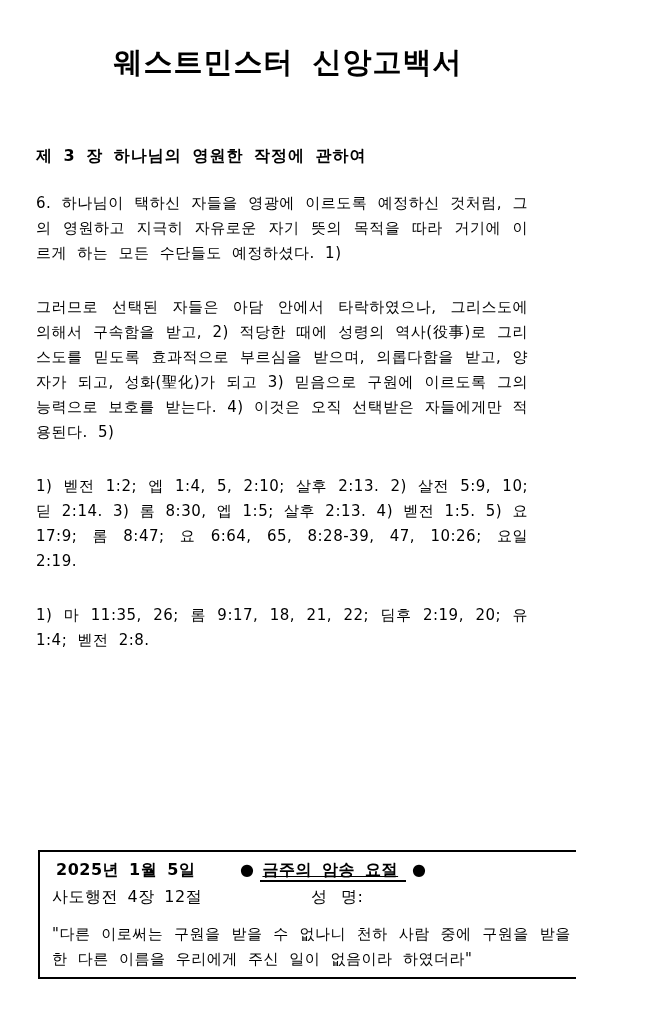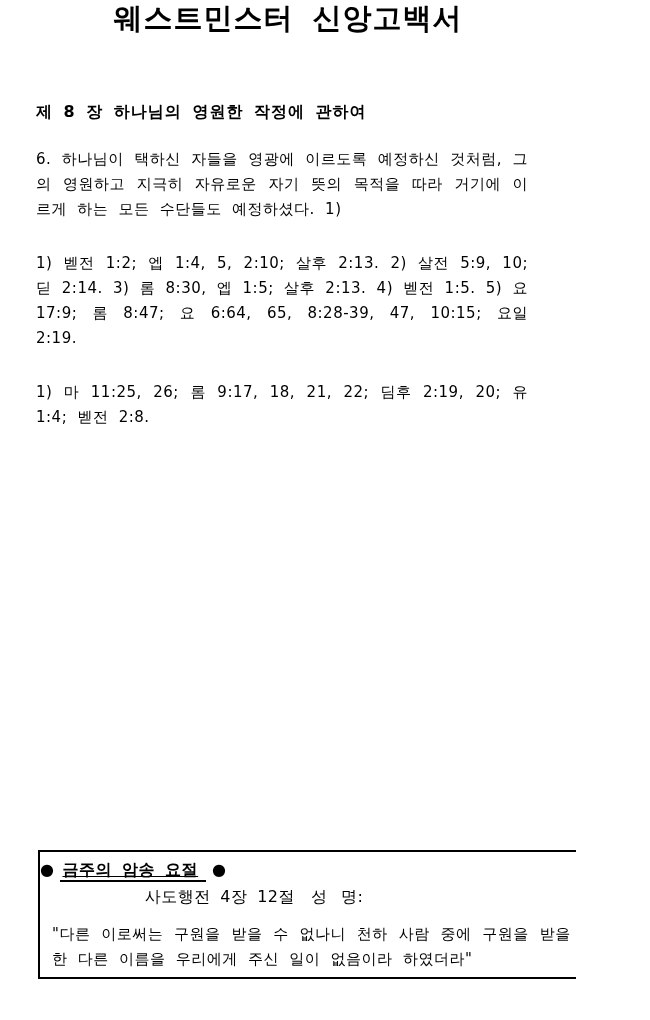--- a/index.html
+++ b/index.html
@@ -9,20 +9,21 @@
   }
   .page {
     position: relative;
     width: 576px;
     height: 1020px;
     background: #ffffff;
     color: #000000;
     font-family: "DejaVu Sans", "Liberation Sans", sans-serif;
     overflow: hidden;
     box-sizing: border-box;
+    padding-top: 44px;
   }
   .doc-title {
     margin: 0;
     text-align: center;
     font-size: 29px;
     font-weight: bold;
     letter-spacing: 1px;
     word-spacing: 8px;
     line-height: 36px;
   }
@@ -83,21 +84,21 @@
     text-decoration: underline;
   }
   .box-row2 {
     display: flex;
     align-items: baseline;
     margin-top: 5px;
     font-size: 16px;
     line-height: 22px;
     letter-spacing: 0.5px;
   }
-  .box-row2 span { white-space: pre; text-align: right; }
+  .box-row2 span { white-space: pre; }
   .box-reference {
     margin-left: 12px;
     width: 243px;
     flex: 0 0 auto;
     word-spacing: 4px;
   }
   .box-mokjang {
     width: 130px;
     flex: 0 0 auto;
     word-spacing: 8px;
@@ -116,33 +117,35 @@
     text-align: justify;
   }
 </style>
 </head>
 <body>
 
 <div class="page">
 
   <h1 class="doc-title">웨스트민스터 신앙고백서</h1>
 
-  <h2 class="chapter-heading">제 8 장 하나님의 영원한 작정에 관하여</h2>
+  <h2 class="chapter-heading">제 3 장 하나님의 영원한 작정에 관하여</h2>
 
   <p class="body-para first">6. 하나님이 택하신 자들을 영광에 이르도록 예정하신 것처럼, 그의 영원하고 지극히 자유로운 자기 뜻의 목적을 따라 거기에 이르게 하는 모든 수단들도 예정하셨다. 1)</p>
 
+  <p class="body-para">그러므로 선택된 자들은 아담 안에서 타락하였으나, 그리스도에 의해서 구속함을 받고, 2) 적당한 때에 성령의 역사(役事)로 그리스도를 믿도록 효과적으로 부르심을 받으며, 의롭다함을 받고, 양자가 되고, 성화(聖化)가 되고 3) 믿음으로 구원에 이르도록 그의 능력으로 보호를 받는다. 4) 이것은 오직 선택받은 자들에게만 적용된다. 5)</p>
 
-  <p class="body-para">1) 벧전 1:2; 엡 1:4, 5, 2:10; 살후 2:13. 2) 살전 5:9, 10; 딛 2:14. 3) 롬 8:30, 엡 1:5; 살후 2:13. 4) 벧전 1:5. 5) 요 17:9; 롬 8:47; 요 6:64, 65, 8:28-39, 47, 10:15; 요일 2:19.</p>
+  <p class="body-para">1) 벧전 1:2; 엡 1:4, 5, 2:10; 살후 2:13. 2) 살전 5:9, 10; 딛 2:14. 3) 롬 8:30, 엡 1:5; 살후 2:13. 4) 벧전 1:5. 5) 요 17:9; 롬 8:47; 요 6:64, 65, 8:28-39, 47, 10:26; 요일 2:19.</p>
 
 
-  <p class="body-para">1) 마 11:25, 26; 롬 9:17, 18, 21, 22; 딤후 2:19, 20; 유 1:4; 벧전 2:8.</p>
+  <p class="body-para">1) 마 11:35, 26; 롬 9:17, 18, 21, 22; 딤후 2:19, 20; 유 1:4; 벧전 2:8.</p>
 
   <div class="memory-box">
 
     <div class="box-row1">
+      <span class="box-date">2025년 1월 5일</span>
       <span class="box-header">
         <span>●</span><span class="hdr-title">금주의 암송 요절</span><span>●</span>
       </span>
     </div>
 
     <div class="box-row2">
       <span class="box-reference">사도행전 4장 12절</span>
       <span class="box-name">성 명:</span>
     </div>
 

